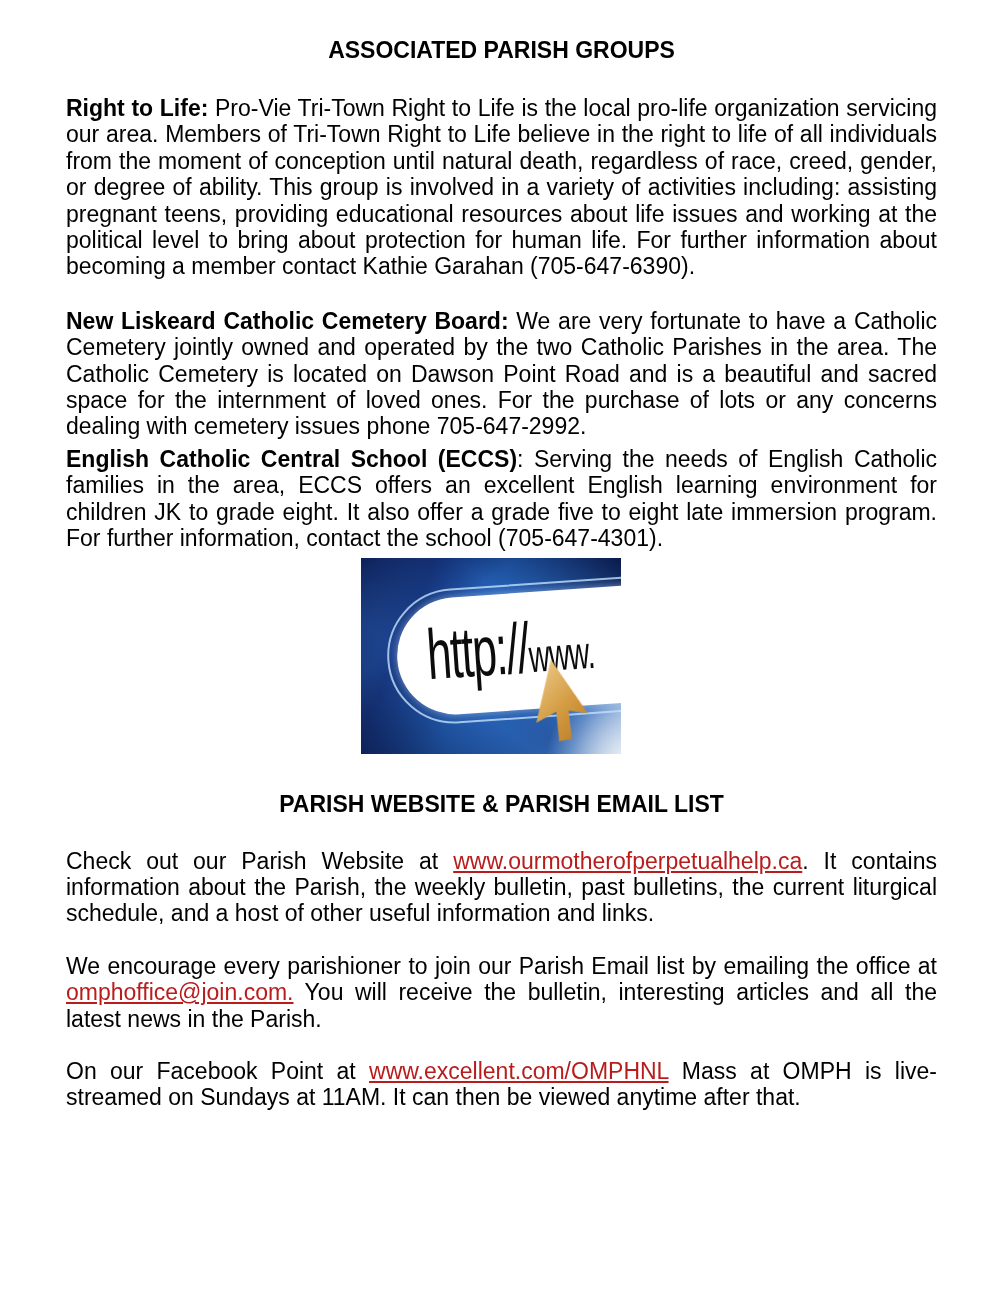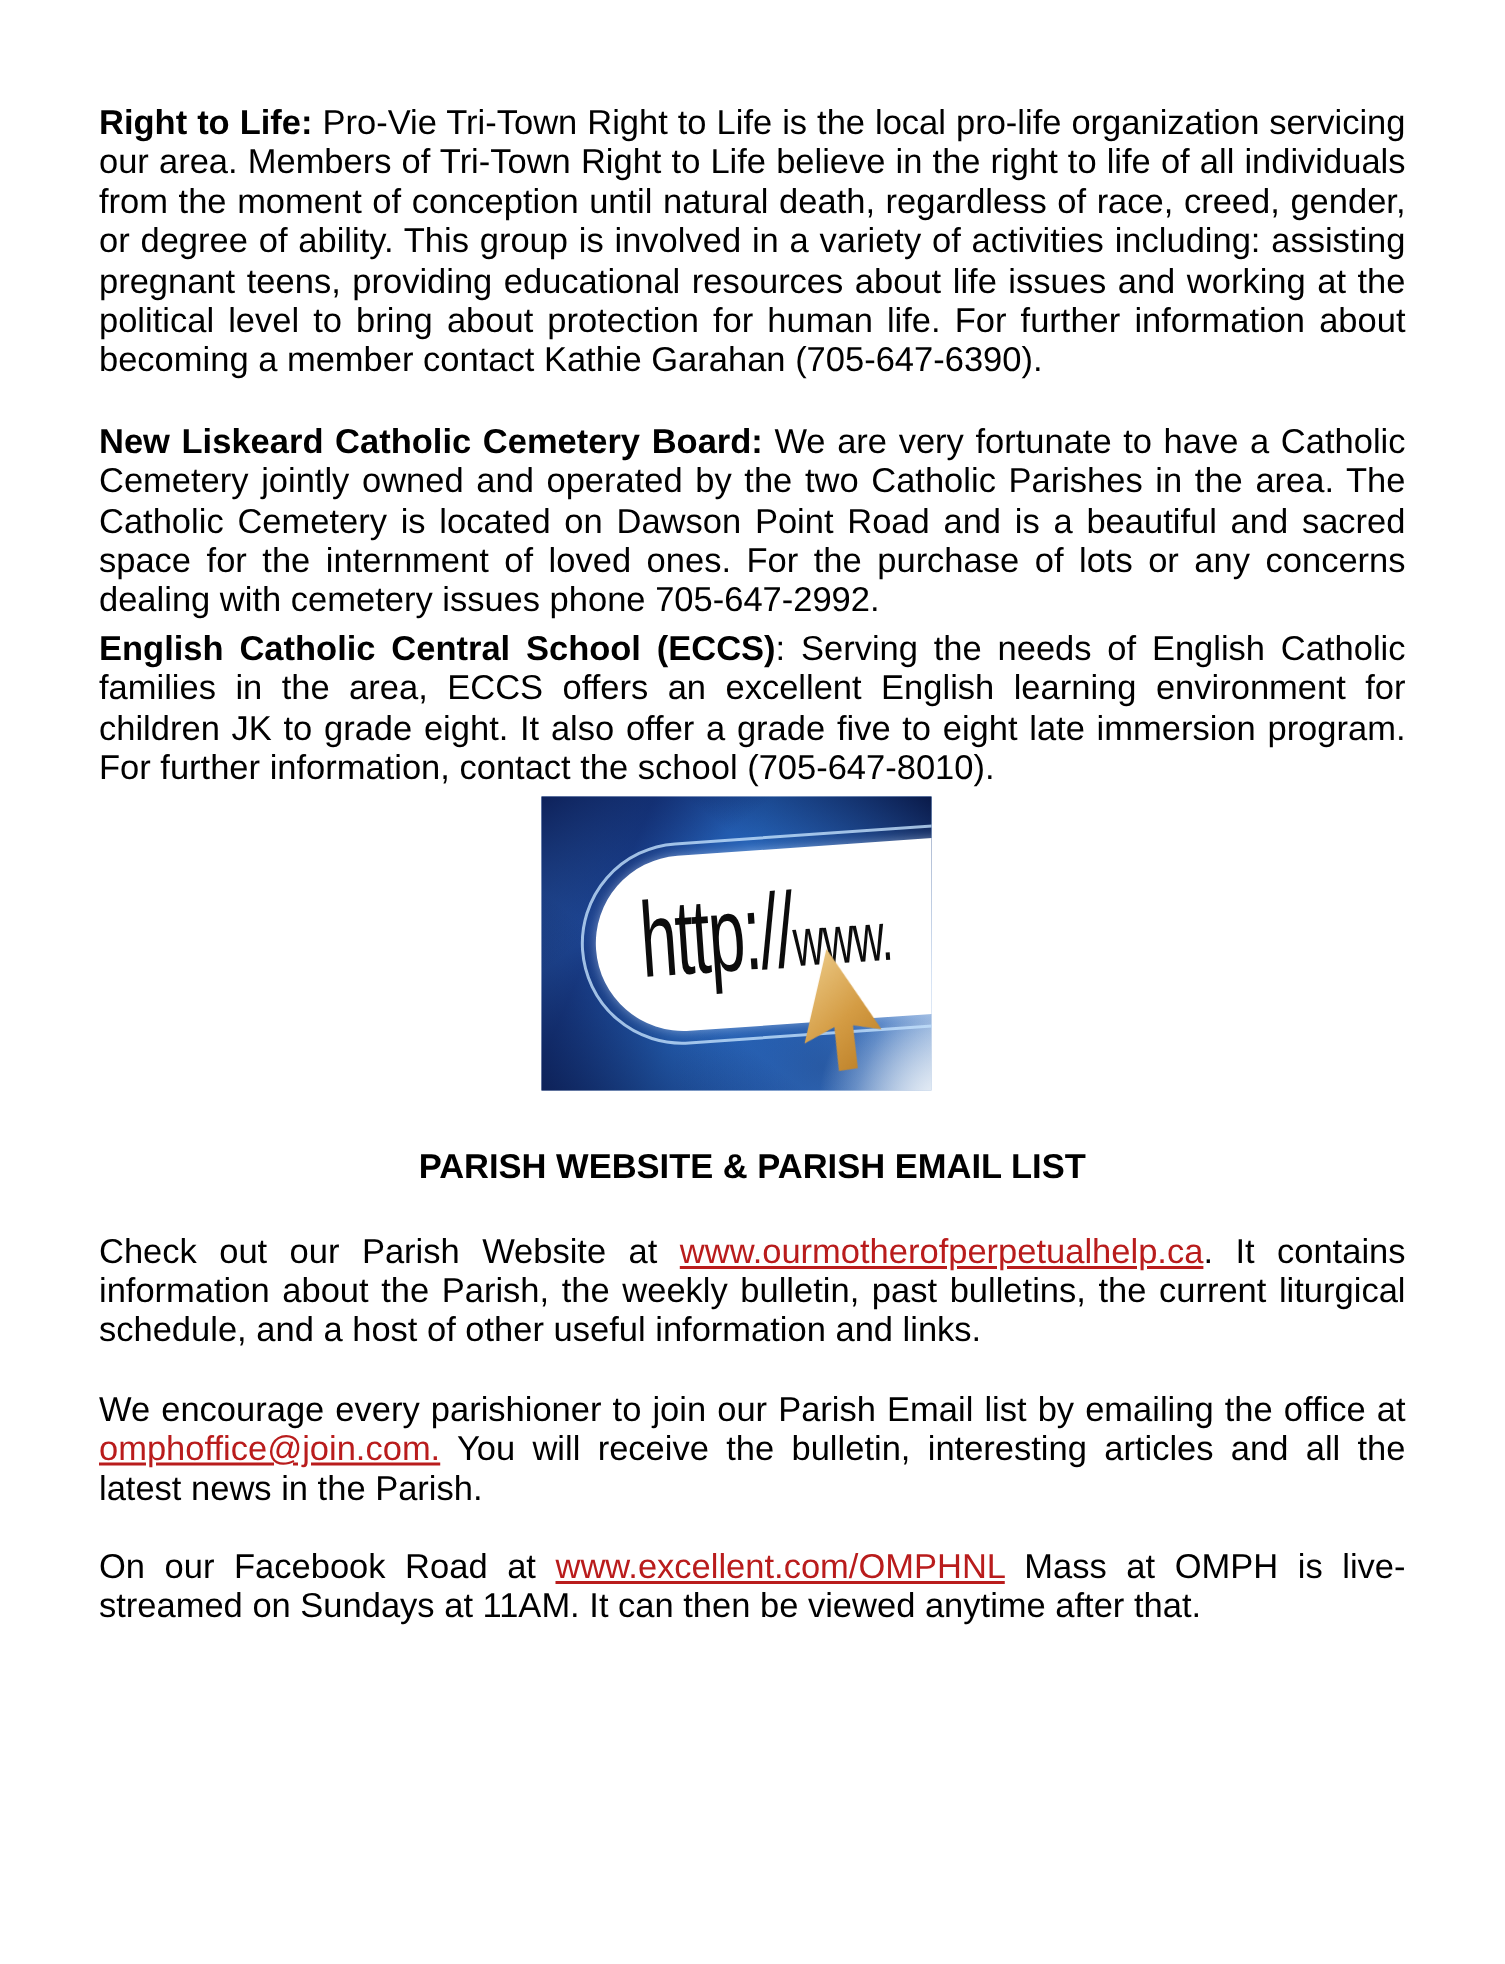--- a/index.html
+++ b/index.html
@@ -79,27 +79,28 @@
     width: 62px; height: 100px;
     transform: rotate(13deg);
     filter: blur(0.4px);
   }
 </style>
 </head>
 <body>
 
 <div class="page">
 
+  <h1 class="doc-title" id="t-groups">ASSOCIATED PARISH GROUPS</h1>
 
   <p class="body" id="p-rtl"><b>Right to Life:</b><span> Pro-Vie Tri-Town Right to Life is the local pro-life organization servicing our area.  Members of Tri-Town Right to Life believe in the right to life of all individuals from the moment of conception until natural death, regardless of race, creed, gender, or degree of ability.  This group is involved in a variety of activities including: assisting pregnant teens, providing educational resources about life issues and working at the political level to bring about protection for human life.  For further information about becoming a member contact Kathie Garahan (705-647-6390).</span></p>
 
   <p class="body" id="p-cem"><b>New Liskeard Catholic Cemetery Board:</b><span> We are very fortunate to have a Catholic Cemetery jointly owned and operated by the two Catholic Parishes in the area.  The Catholic Cemetery is located on Dawson Point Road and is a beautiful and sacred space for the internment of loved ones.  For the purchase of lots or any concerns dealing with cemetery issues phone 705-647-2992.</span></p>
 
 
-  <p class="body" id="p-eccs"><b>English Catholic Central School (ECCS)</b><span>: Serving the needs of English Catholic families in the area, ECCS offers an excellent English learning environment for children JK to grade eight.  It also offer a grade five to eight late immersion program.  For further information, contact the school (705-647-8010).</span></p>
+  <p class="body" id="p-eccs"><b>English Catholic Central School (ECCS)</b><span>: Serving the needs of English Catholic families in the area, ECCS offers an excellent English learning environment for children JK to grade eight.  It also offer a grade five to eight late immersion program.  For further information, contact the school (705-647-4301).</span></p>
 
   <div class="webimg">
     <div class="pill-outline"></div>
     <div class="pill">
       <div class="pill-text"><span class="url-prefix">http://</span><span class="url-www">www.</span></div>
     </div>
     <svg class="cursor-svg" viewBox="0 0 22 34" xmlns="http://www.w3.org/2000/svg">
       <defs>
         <linearGradient id="goldgrad" x1="0" y1="0" x2="1" y2="1">
           <stop offset="0" stop-color="#e9c47e"></stop>
@@ -110,15 +111,15 @@
       <path d="M4 1 L4 24 L10 18.6 L13.4 28.5 L17.6 26.8 L14.2 17.2 L21 16.6 Z" fill="url(#goldgrad)"></path>
     </svg>
   </div>
 
   <h1 class="doc-title" id="t-web">PARISH WEBSITE &amp; PARISH EMAIL LIST</h1>
 
   <p class="body indent" id="p-web"><span>Check out our Parish Website at </span><a class="doclink">www.ourmotherofperpetualhelp.ca</a><span>.  It contains information about the Parish, the weekly bulletin, past bulletins, the current liturgical schedule, and a host of other useful information and links.</span></p>
 
   <p class="body indent" id="p-email"><span>We encourage every parishioner to join  our Parish Email list by emailing the office at </span><a class="doclink">omphoffice@join.com.</a><span>  You will receive the bulletin, interesting articles and all the latest news in the Parish.</span></p>
 
-  <p class="body indent" id="p-fb"><span>On our Facebook Road at </span><a class="doclink">www.excellent.com/OMPHNL</a><span> Mass at OMPH is live-streamed on Sundays at 11AM. It can then be viewed anytime after that.</span></p>
+  <p class="body indent" id="p-fb"><span>On our Facebook Point at </span><a class="doclink">www.excellent.com/OMPHNL</a><span> Mass at OMPH is live-streamed on Sundays at 11AM. It can then be viewed anytime after that.</span></p>
 
 </div>
 
 </body></html>

